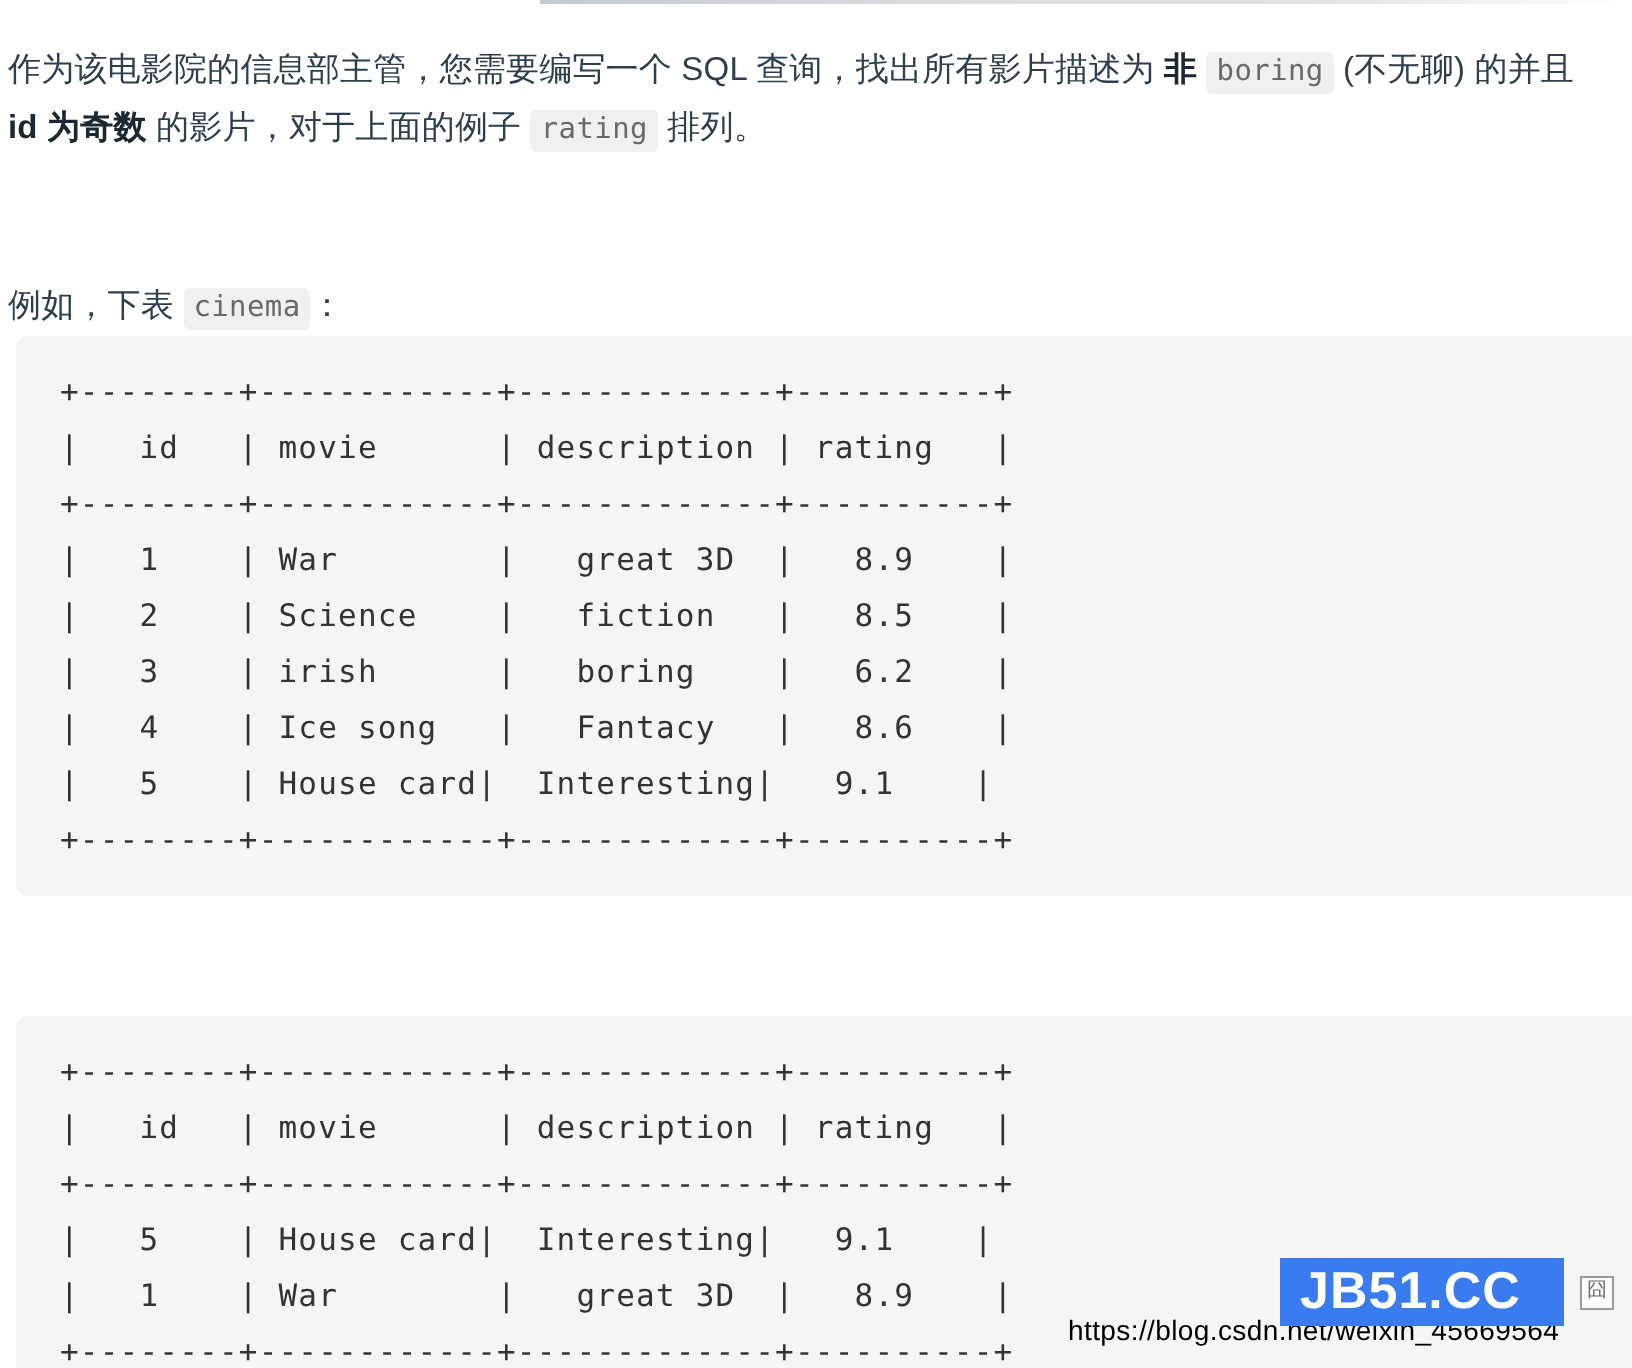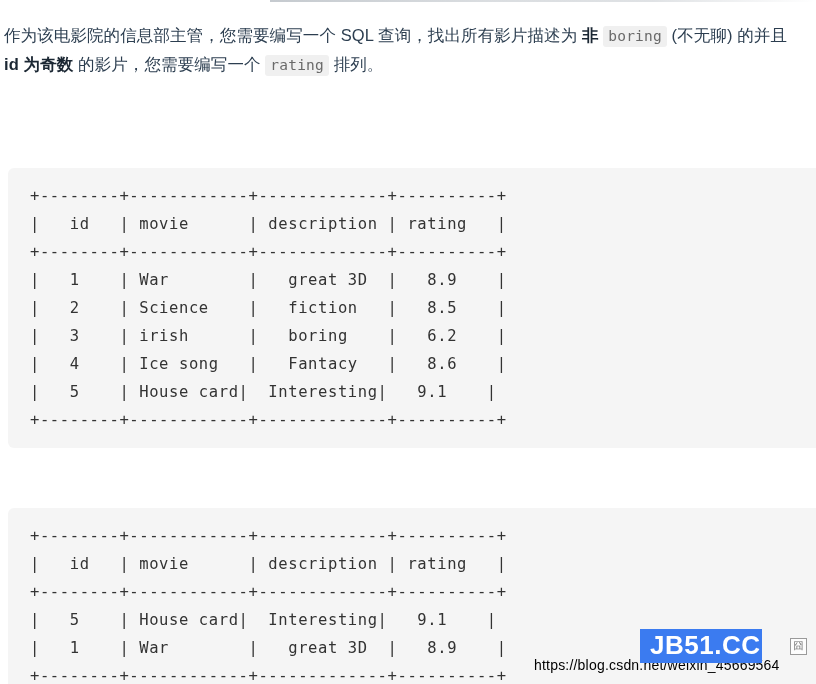--- a/index.html
+++ b/index.html
@@ -107,21 +107,21 @@
   .logo-badge {
     position: absolute;
     left: 640px;
     top: 629px;
     background: #3b7bf0;
     color: #ffffff;
     font-family: "Liberation Sans", sans-serif;
     font-weight: bold;
     font-size: 26px;
     letter-spacing: 0.5px;
-    padding: 3px 2px 5px 10px;
+    padding: 3px 22px 5px 10px;
     line-height: 26px;
   }
   .logo-mark {
     position: absolute;
     left: 790px;
     top: 638px;
     width: 15px;
     height: 15px;
     border: 1px solid #9a9a9a;
     color: #6b6b6b;
@@ -132,22 +132,23 @@
     background: #fdfdfd;
   }
 </style>
 </head>
 <body>
 
 <div class="page">
 
   <div class="top-edge"></div>
 
-  <p class="prose p-intro"><span>作为该电影院的信息部主管，您需要编写一个 SQL 查询，找出所有影片描述为</span> <b>非</b> <code class="inline">boring</code> <span>(不无聊) 的并且</span><br><b>id 为奇数</b> <span>的影片，您需要编写一个</span> <code class="inline">rating</code> <span>排列。</span></p>
+  <p class="prose p-intro"><span>作为该电影院的信息部主管，您需要编写一个 SQL 查询，找出所有影片描述为</span> <b>非</b> <code class="inline">boring</code> <span>(不无聊) 的并且</span><br><b>id 为奇数</b> <span>的影片，对于上面的例子</span> <code class="inline">rating</code> <span>排列。</span></p>
 
+  <p class="prose p-example"><span>例如，下表</span> <code class="inline">cinema</code><span>：</span></p>
 
   <div class="codeblock cb-1">
     <pre>+--------+------------+-------------+----------+
 |   id   | movie      | description | rating   |
 +--------+------------+-------------+----------+
 |   1    | War        |   great 3D  |   8.9    |
 |   2    | Science    |   fiction   |   8.5    |
 |   3    | irish      |   boring    |   6.2    |
 |   4    | Ice song   |   Fantacy   |   8.6    |
 |   5    | House card|  Interesting|   9.1    |

